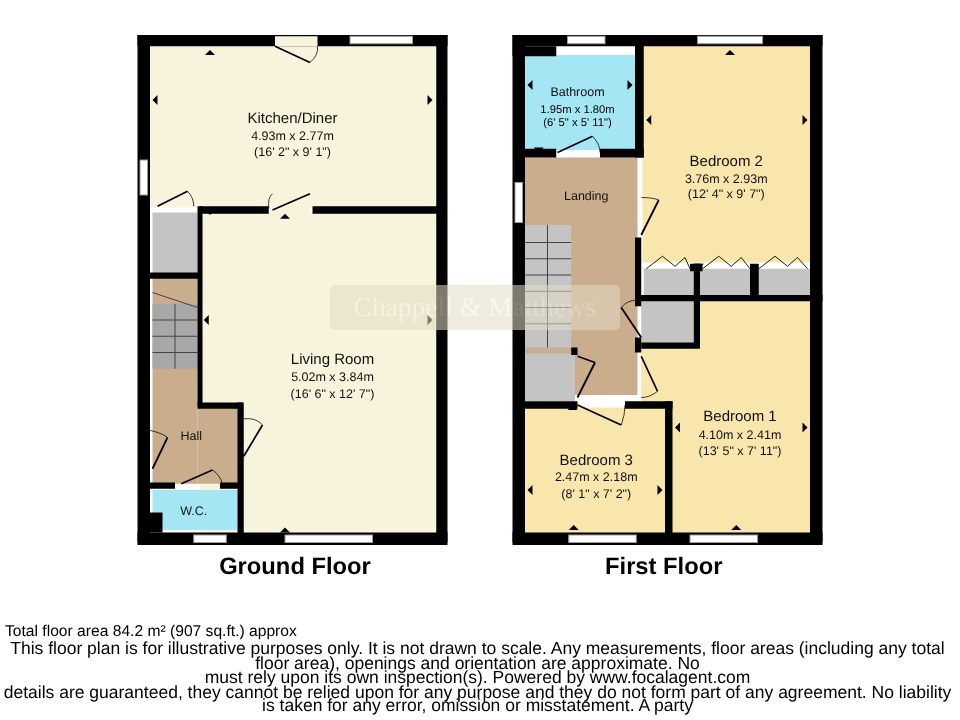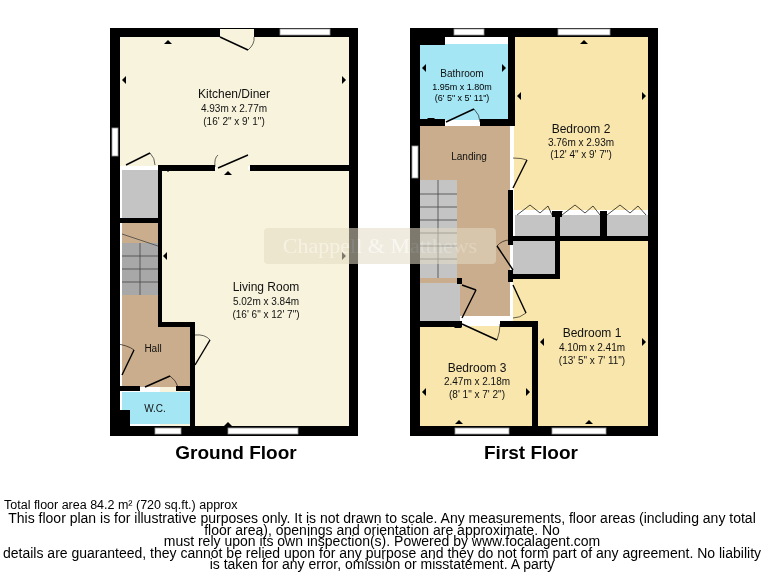--- a/index.html
+++ b/index.html
@@ -199,18 +199,18 @@
     <text x="477" y="398" text-anchor="middle" class="room-dim">(8' 1" x 7' 2")</text>
     <text x="531" y="459" text-anchor="middle" class="floor-title">First Floor</text>
   </g>
 
   <g opacity="0.55">
     <rect x="264" y="228" width="232" height="36" rx="4" fill="#e3dcc6"></rect>
     <text x="380" y="253" text-anchor="middle" style="font-family:'Liberation Serif',serif;font-size:22px;fill:#f5f1e6">Chappell &amp; Matthews</text>
   </g>
 </svg>
 
-<div class="total-area">Total floor area 84.2 m² (720 sq.ft.) approx</div>
+<div class="total-area">Total floor area 84.2 m² (907 sq.ft.) approx</div>
 <div class="disclaimer">
   <span>This floor plan is for illustrative purposes only. It is not drawn to scale. Any measurements, floor areas (including any total floor area), openings and orientation are approximate. No</span>
   <span>must rely upon its own inspection(s). Powered by www.focalagent.com</span>
   <span>details are guaranteed, they cannot be relied upon for any purpose and they do not form part of any agreement. No liability is taken for any error, omission or misstatement. A party</span>
 </div>
 
 </body></html>

